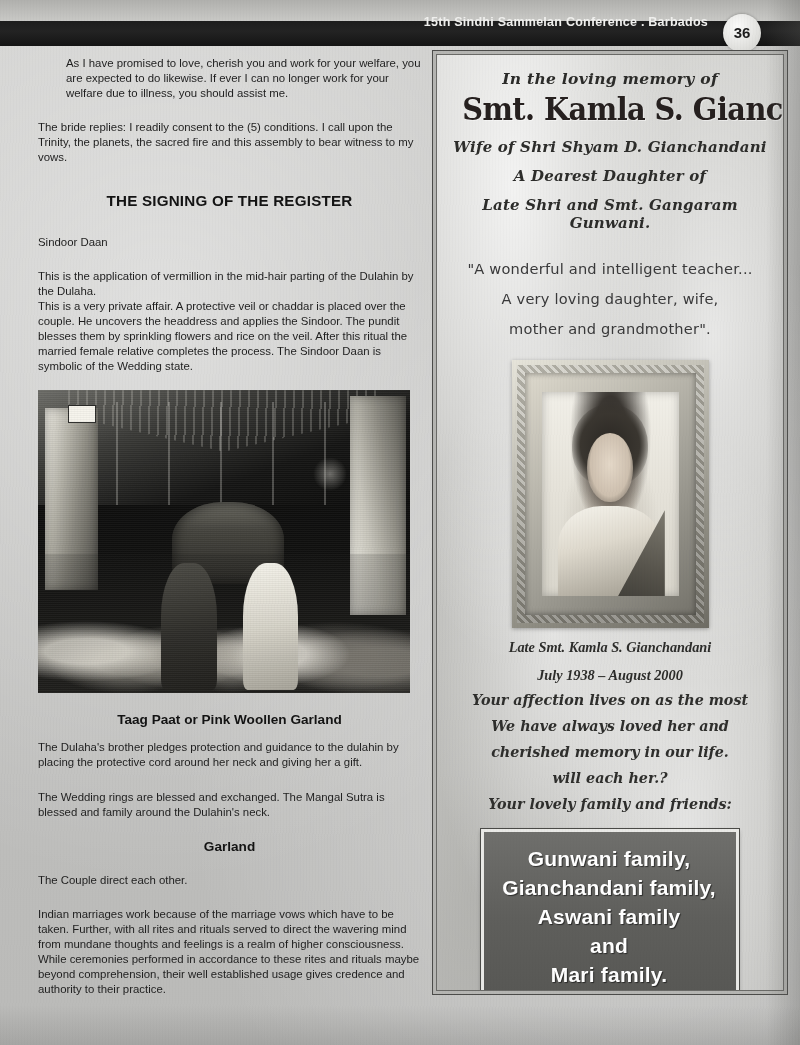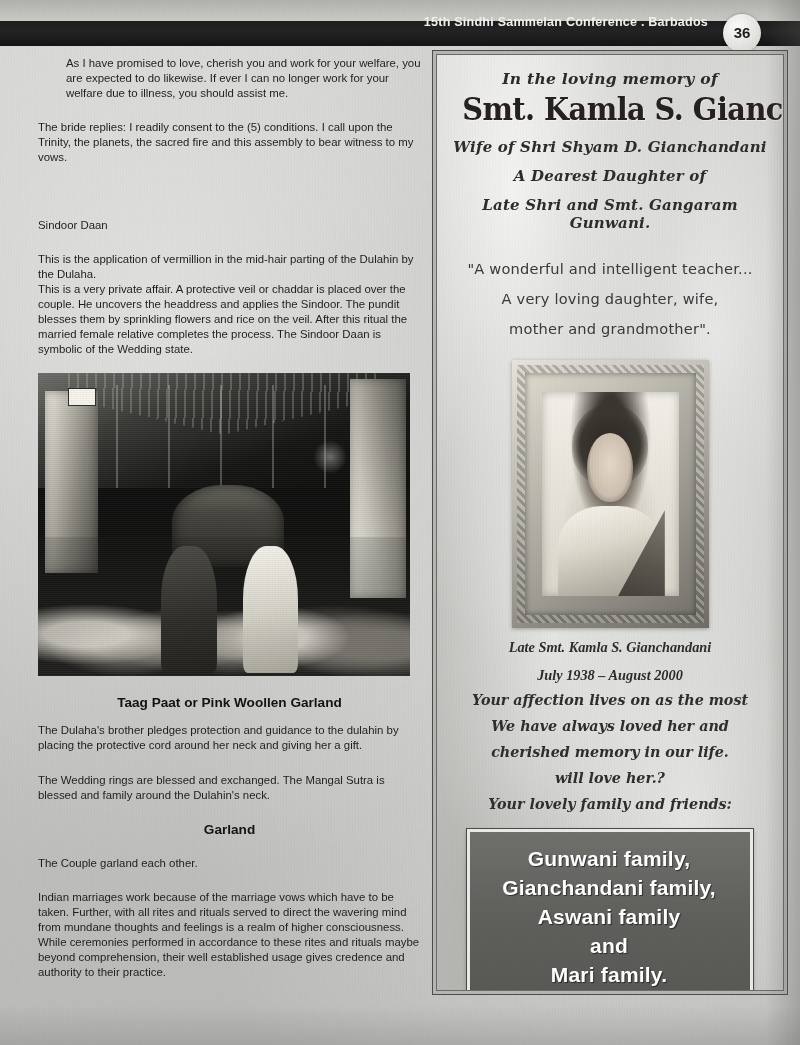--- a/index.html
+++ b/index.html
@@ -330,21 +330,21 @@
     font-family: "DejaVu Serif", serif;
     font-style: italic;
     font-weight: bold;
     font-size: 14.3px;
     line-height: 26px;
     color: #2e2e2c;
   }
 
   .family-box {
     margin: 12px auto 0 auto;
-    width: 286px;
+    width: 258px;
     background: linear-gradient(180deg, #6f6f6c 0%, #5f5f5c 50%, #575754 100%);
     border: 3px solid #e9e9e6;
     box-shadow: 0 0 0 1px #4a4a47, 0 2px 4px rgba(0,0,0,0.35);
     padding: 12px 6px 14px 4px;
     box-sizing: border-box;
   }
   .family-box div {
     font-family: "Liberation Sans", sans-serif;
     font-weight: bold;
     font-size: 21px;
@@ -393,20 +393,21 @@
     <span>36</span>
   </div>
 
   <div class="left-col">
 
     <p class="body-text indent">As I have promised to love, cherish you and work for your welfare, you are expected to do likewise. If ever I can no longer work for your welfare due to illness, you should assist me.</p>
     <div class="gap-md"></div>
     <p class="body-text">The bride replies: I readily consent to the (5) conditions. I call upon the Trinity, the planets, the sacred fire and this assembly to bear witness to my vows.</p>
 
     <div class="gap-lg"></div>
+    <h2 class="sec-head">THE SIGNING OF THE REGISTER</h2>
 
     <div class="gap-lg"></div>
     <p class="body-text">Sindoor Daan</p>
 
     <div class="gap-md"></div>
     <p class="body-text">This is the application of vermillion in the mid-hair parting of the Dulahin by the Dulaha.</p>
     <p class="body-text">This is a very private affair. A protective veil or chaddar is placed over the couple. He uncovers the headdress and applies the Sindoor. The pundit blesses them by sprinkling flowers and rice on the veil. After this ritual the married female relative completes the process. The Sindoor Daan is symbolic of the Wedding state.</p>
 
     <div class="wedding-photo">
       <div class="wp-canopy"></div>
@@ -430,21 +431,21 @@
     <div class="gap-sm"></div>
     <p class="body-text">The Dulaha's brother pledges protection and guidance to the dulahin by placing the protective cord around her neck and giving her a gift.</p>
 
     <div class="gap-md"></div>
     <p class="body-text">The Wedding rings are blessed and exchanged. The Mangal Sutra is blessed and family around the Dulahin's neck.</p>
 
     <div class="gap-md"></div>
     <h3 class="sub-head">Garland</h3>
 
     <div class="gap-md"></div>
-    <p class="body-text">The Couple garland each other.</p>
+    <p class="body-text">The Couple direct each other.</p>
 
     <div class="gap-md"></div>
     <p class="body-text">Indian marriages work because of the marriage vows which have to be taken. Further, with all rites and rituals served to direct the wavering mind from mundane thoughts and feelings is a realm of higher consciousness.</p>
     <p class="body-text">While ceremonies performed in accordance to these rites and rituals maybe beyond comprehension, their well established usage gives credence and authority to their practice.</p>
   </div>
 
   <div class="memorial">
     <div class="memorial-inner">
 
       <div class="mem-loving">In the loving memory of</div>
@@ -469,21 +470,21 @@
         </div>
       </div>
 
       <div class="mem-sub">Late Smt. Kamla S. Gianchandani</div>
       <div class="mem-sub">July 1938 – August 2000</div>
 
       <div class="mem-verse">
         <div>Your affection lives on as the most</div>
         <div>We have always loved her and</div>
         <div>cherished memory in our life.</div>
-        <div>will love her.?</div>
+        <div>will each her.?</div>
         <div>Your lovely family and friends:</div>
       </div>
 
       <div class="family-box">
         <div>Gunwani family,</div>
         <div>Gianchandani family,</div>
         <div>Aswani family</div>
         <div>and</div>
         <div>Mari family.</div>
       </div>

